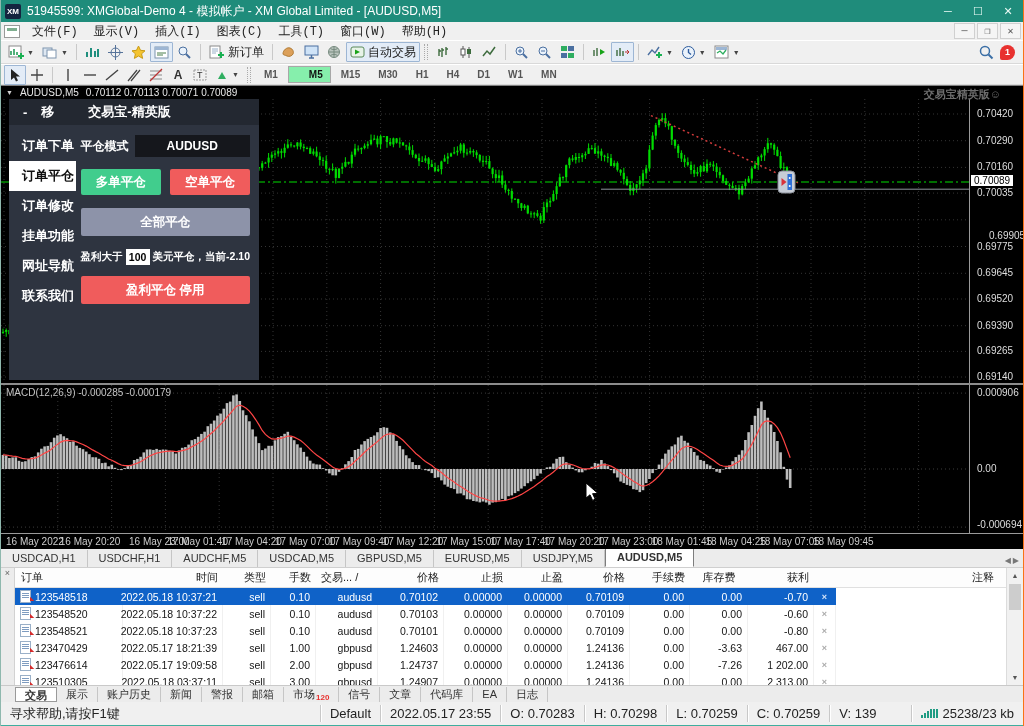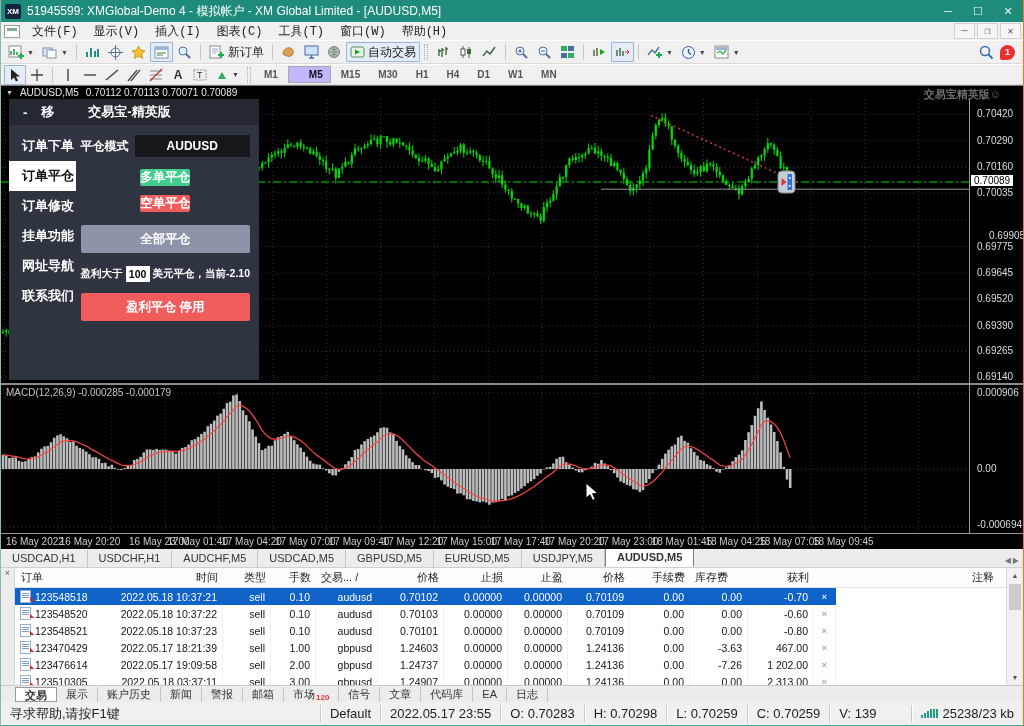--- a/index.html
+++ b/index.html
@@ -20,21 +20,21 @@
 
 .toolbar{display:flex;align-items:center;background:#f0f0f0;border-top:1px solid #fff;border-bottom:1px solid #d9d9d9;flex:none;padding-left:3px;}
 .tb1{height:24px;}
 .tb2{height:21px;}
 .tbtn{height:20px;min-width:22px;display:flex;align-items:center;justify-content:center;border:1px solid transparent;font-size:12px;color:#222;gap:3px;padding:0 3px;border-radius:1px;}
 .tbtn.on{border:1px solid #9db6d4;background:#e3ecf7;}
 .tsep{width:1px;height:16px;background:#c9c9c9;margin:0 4px;}
 .thandle{width:4px;height:16px;border-left:1px dotted #aaa;border-right:1px dotted #aaa;margin:0 4px;}
 .drop{font-size:7px;color:#444;}
 .tf{font-size:10px;font-weight:bold;color:#555;padding:2px 7px;border:1px solid transparent;margin:0 1px;}
-.tf.active{background:#c4b5fd;border-color:#a8a8a8;color:#111;padding-left:20px;}
+.tf.active{background:#86efac;border-color:#a8a8a8;color:#111;padding-left:20px;}
 .tb-right{margin-left:auto;display:flex;align-items:center;gap:6px;padding-right:8px;}
 .badge{min-width:15px;height:15px;background:#e8312f;color:#fff;border-radius:50% 50% 50% 2px;font-size:9px;font-weight:bold;display:flex;align-items:center;justify-content:center;padding:0 2px;}
 
 .chart-wrap{height:464px;position:relative;background:#000;flex:none;border-top:1px solid #808080;}
 .chart-header{height:13px;color:#e8e8e8;font-size:10px;display:flex;align-items:center;gap:7px;padding-left:5px;}
 .chart-header .tri{font-size:7px;color:#cfcfcf;}
 .watermark{position:absolute;top:1px;right:22px;color:#6e6e6e;font-size:11px;font-weight:bold;z-index:6;}
 .plot{position:absolute;top:13px;left:0;width:968px;height:284px;}
 .paxis{position:absolute;top:13px;left:968px;width:56px;height:284px;border-left:1px solid #9a9a9a;font-size:10px;color:#dedede;}
 .ptick{position:absolute;left:7px;white-space:nowrap;}
@@ -58,21 +58,21 @@
 .panel-main{flex:1;padding:8px 9px 0 5px;}
 .prow{display:flex;align-items:center;}
 .prow1{margin-top:2px;}
 .plabel{font-size:12px;font-weight:bold;}
 .psel{flex:1;margin-left:6px;height:22px;background:#15171c;color:#fff;font-weight:bold;font-size:12px;display:flex;align-items:center;justify-content:center;}
 .btn{flex:1;height:26px;display:flex;align-items:center;justify-content:center;color:#fff;font-size:12.5px;font-weight:bold;border-radius:2px;}
 .btn-green{background:#41cd8d;}
 .btn-red{background:#f05c5c;}
 .btn-gray{background:#8d93a9;height:28px;}
 .btn-wide{height:28px;}
-.prow2{margin-top:12px;gap:9px;flex-direction:column;}
+.prow2{margin-top:12px;gap:9px;}
 .prow3{margin-top:13px;}
 .prow4{margin-top:13px;gap:9px;}
 .prow5{margin-top:13px;font-size:10.5px;font-weight:bold;white-space:nowrap;}
 .pinput{display:inline-block;width:24px;height:16px;background:#fff;color:#000;text-align:center;font-size:10.5px;line-height:16px;margin:0 3px;}
 .prow6{margin-top:11px;}
 
 .tabbar{height:19px;background:#ececec;display:flex;align-items:flex-end;font-size:11px;flex:none;border-bottom:1px solid #cfcfcf;}
 .ctab{height:17px;line-height:16px;padding:0 11px;color:#333;border-right:1px solid #c6c6c6;white-space:nowrap;}
 .ctab.active{background:#fff;border:1px solid #7d7d7d;border-bottom:1px solid #fff;font-weight:bold;height:19px;}
 .tab-arrows{margin-left:auto;display:flex;gap:2px;padding:0 4px 2px 0;color:#777;font-size:8px;}
@@ -1287,21 +1287,21 @@
           <span class="hcell" style="width: 108px; text-align: left; padding-left: 6px;">订单</span>
           <span class="hcell" style="width: 100px; text-align: right;">时间</span>
           <span class="hcell" style="width: 48px; text-align: right;">类型</span>
           <span class="hcell" style="width: 45px; text-align: right;">手数</span>
           <span class="hcell" style="width: 62px; ">交易... /</span>
           <span class="hcell" style="width: 66px; text-align: right;">价格</span>
           <span class="hcell" style="width: 64px; text-align: right;">止损</span>
           <span class="hcell" style="width: 60px; text-align: right;">止盈</span>
           <span class="hcell" style="width: 62px; text-align: right;">价格</span>
           <span class="hcell" style="width: 60px; text-align: right;">手续费</span>
-          <span class="hcell" style="width: 58px; text-align: left;">库存费</span>
+          <span class="hcell" style="width: 58px; text-align: center;">库存费</span>
           <span class="hcell" style="width: 66px; text-align: right;">获利</span>
           <span class="hcell" style="width: 22px;"></span>
           <span class="hcell" style="flex: 1 1 0%; text-align: right; padding-right: 12px;">注释</span>
         </div>
       <div class="tbody" id="tbody">
           <div class="trow selected">
             <span class="rowfix">
               <span class="cell" style="width: 108px;">
                 <span class="doc-ic"></span>
                 <span>123548518</span>

